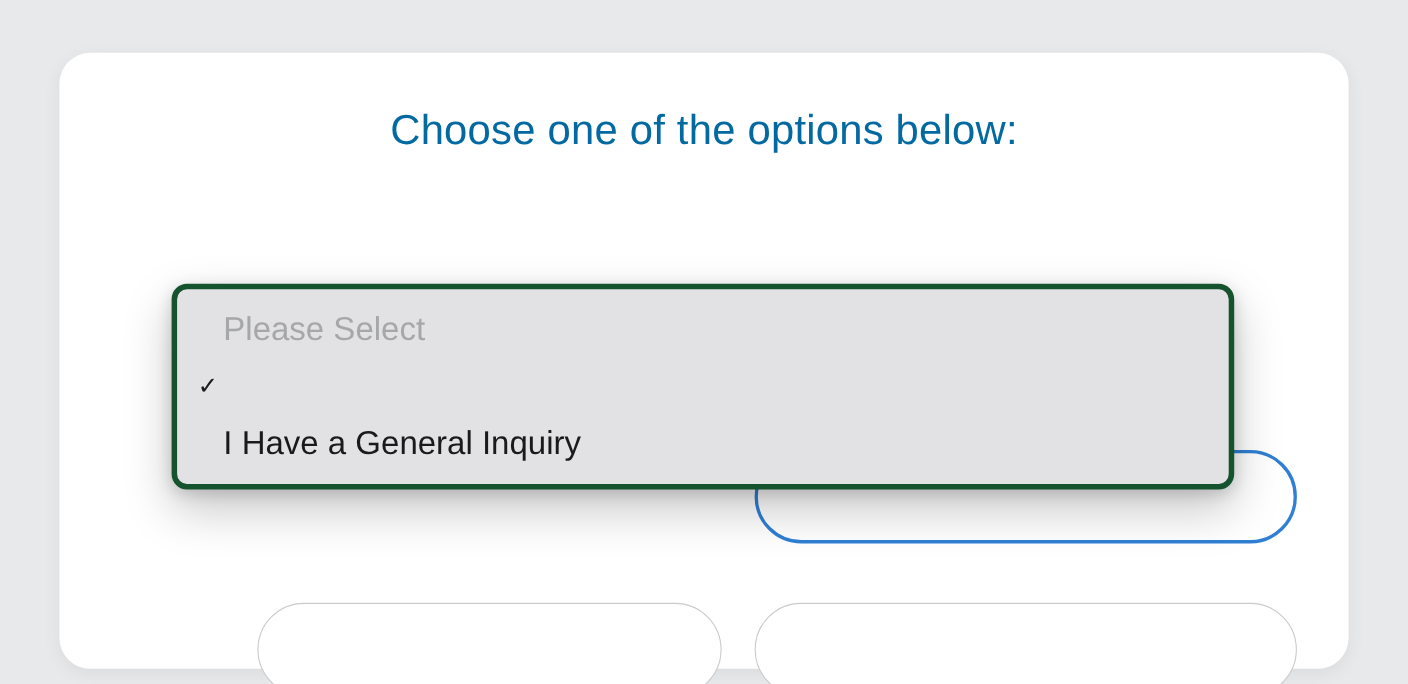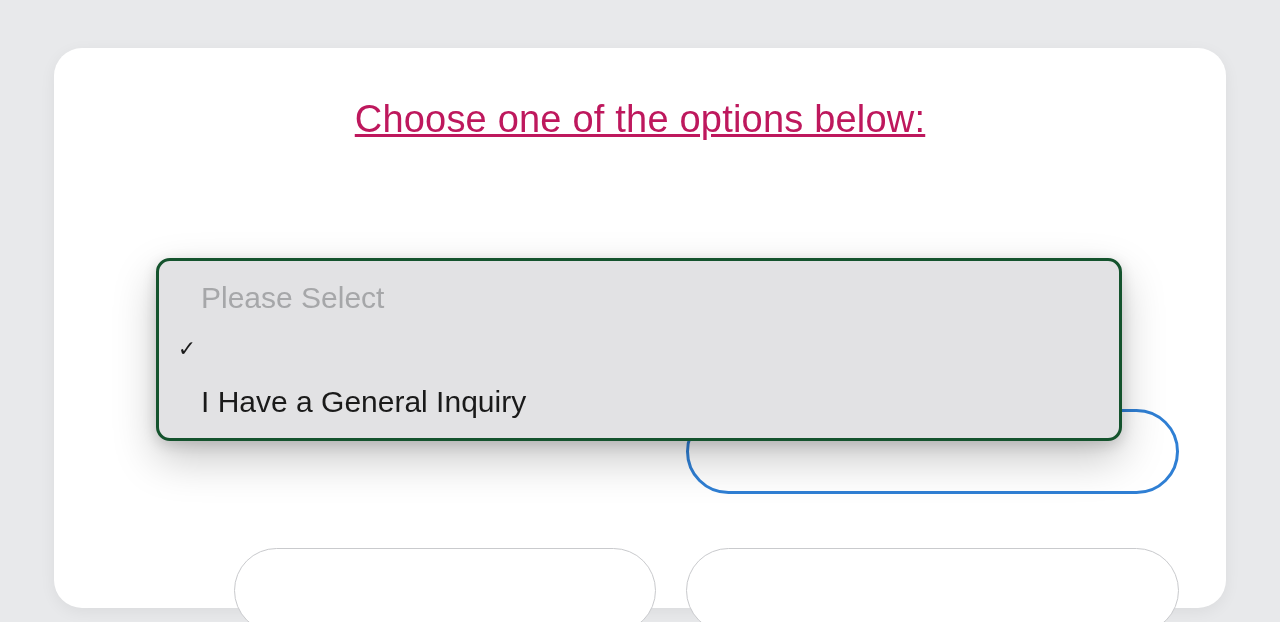--- a/index.html
+++ b/index.html
@@ -20,28 +20,27 @@
       border-radius: 28px;
       position: absolute;
       left: 54px;
       top: 48px;
       width: 1172px;
       height: 560px;
       box-shadow: 0 4px 16px rgba(0,0,0,0.06);
       padding: 48px 60px;
     }
     .title {
-      color: #be185d;
+      color: #0369a1;
       font-size: 38px;
       font-weight: 400;
       text-align: center;
       letter-spacing: 0.2px;
       line-height: 1.25;
       margin-bottom: 80px;
-      text-decoration: underline;
     }
     
     .pill {
       position: absolute;
       border: 1.5px solid #c9cacd;
       background: #ffffff;
       border-radius: 999px;
       height: 85px;
     }
     .pill-focus {
@@ -51,21 +50,21 @@
       border-radius: 999px;
       height: 85px;
     }
     
     .popover {
       position: absolute;
       left: 156px;
       top: 258px;
       width: 966px;
       background: #e2e2e4;
-      border: 3px solid #14532d;
+      border: 5px solid #14532d;
       border-radius: 14px;
       box-shadow: 0 18px 44px rgba(0,0,0,0.22), 0 4px 14px rgba(0,0,0,0.15);
       padding: 8px 0;
     }
     .opt {
       display: flex;
       align-items: center;
       padding: 8px 14px 8px 14px;
       font-size: 30px;
       line-height: 1.38;

